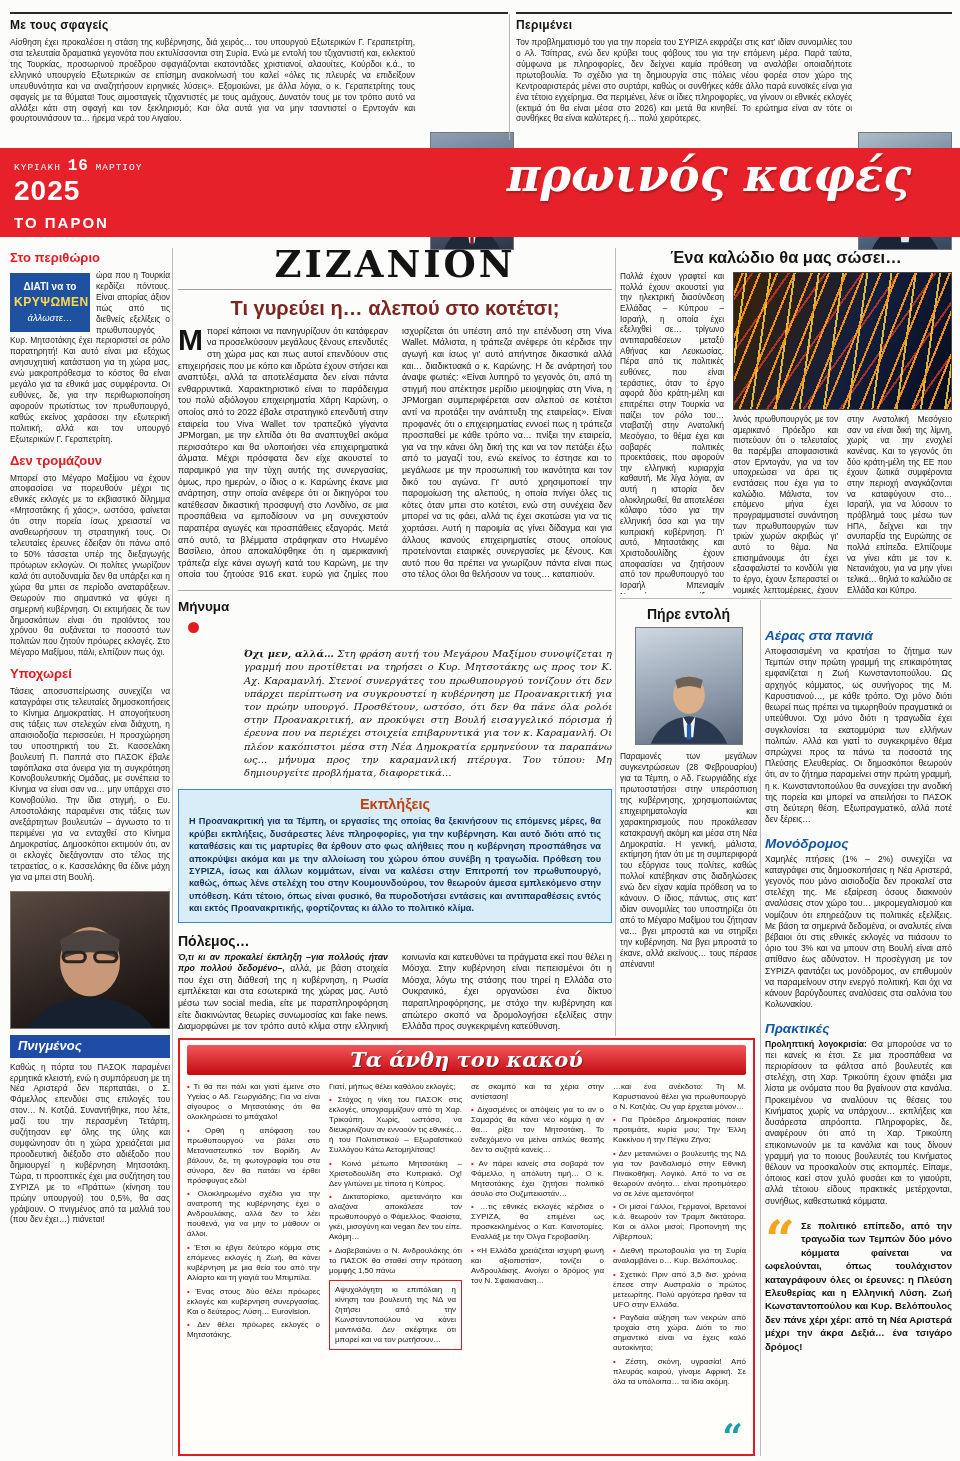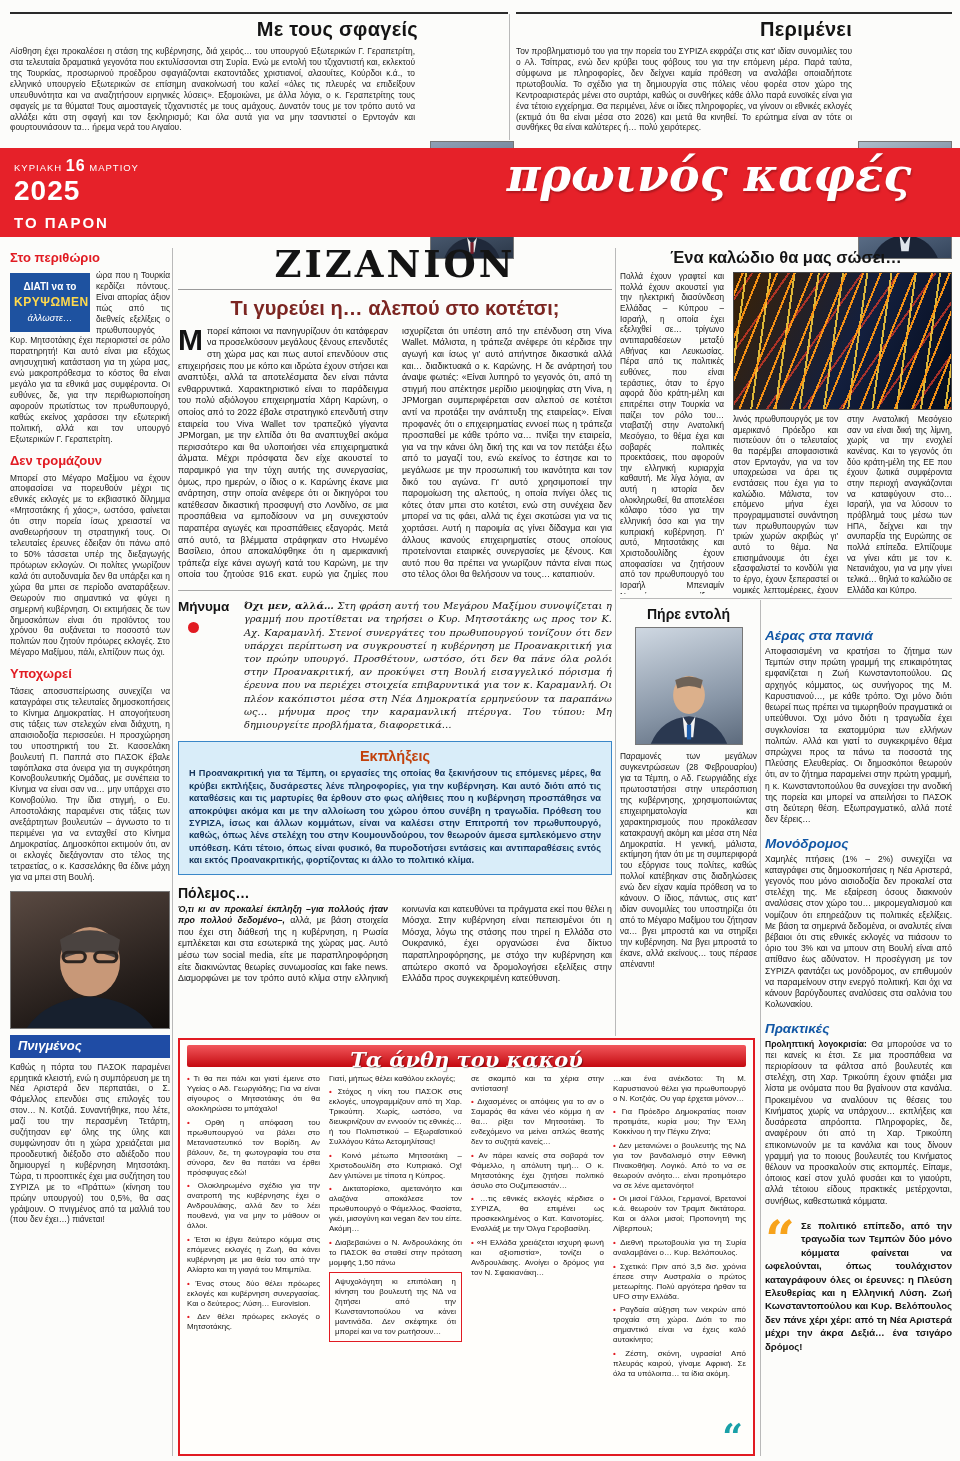--- a/index.html
+++ b/index.html
@@ -4,32 +4,32 @@
 <style>
   * { margin:0; padding:0; box-sizing:border-box; }
   html,body { background:#9a9a9a; }
   .page { position:relative; width:960px; height:1461px; margin:0 auto; background:#fcfcfa;
           font-family:"Liberation Sans",sans-serif; color:#141414; overflow:hidden; }
   .abs { position:absolute; }
   .jt { text-align:justify; }
 
   
   .brief { border-top:2px solid #2a2a2a; padding-top:4px; }
-  .brief-title { font-weight:bold; font-size:20px; text-align:right; letter-spacing:.3px; }
+  .brief-title { font-weight:bold; font-size:12px; text-align:left; letter-spacing:.3px; }
   .brief-body { font-size:8.4px; line-height:1.3; margin-top:5px; color:#1c1c1c; }
   .photo { background:linear-gradient(165deg,#8fa0b5,#46566b 70%,#2b3748); position:relative; overflow:hidden; border:1px solid #777; }
   .photo svg { position:absolute; left:0; bottom:0; width:100%; height:92%; }
   .photo-dark { background:linear-gradient(160deg,#5a4a42,#241d1a 70%,#120e0c); }
   .photo-light { background:linear-gradient(165deg,#cfd8e2,#8795a6 65%,#5d6b7d); }
   .vdiv { background:#b9b9b9; width:1px; }
   .hdiv { background:#b9b9b9; height:1px; }
 
   
   .masthead { background:#e62129; }
-  .mh-day { color:#fff; font-size:9.5px; letter-spacing:1px; }
+  .mh-day { color:#fff; font-size:9.5px; letter-spacing:1px;font-family:Liberation Mono, monospace; }
   .mh-daynum { font-size:16px; font-weight:bold; }
   .mh-year { color:#fff; font-size:28px; font-weight:bold; letter-spacing:1px; line-height:1; margin-top:2px; }
   .mh-paper { color:#fff; font-size:15px; font-weight:bold; letter-spacing:2px; margin-top:9px; }
   .mh-script { color:#fff; font-family:"DejaVu Serif",serif; font-style:italic; font-weight:bold; font-size:46px;
                text-align:center; text-shadow:1px 2px 2px rgba(0,0,0,.25); line-height:1.1; }
   .mh-strip { background:#1f4ca5; color:#fff; font-style:italic; font-size:15px; text-align:right;
               line-height:24px; padding-right:16px; border-top:2px solid #fff; }
 
   
   .body-sm { font-size:8.4px; line-height:1.3; color:#1b1b1b; }
@@ -52,21 +52,21 @@
   .ziz { text-align:center; font-family:"DejaVu Serif",serif; font-weight:bold;
          font-size:37px; letter-spacing:3px; line-height:1.1; }
   .main-headline { border-top:1px solid #9a9a9a; margin-top:4px; padding:7px 0 6px;
                    text-align:center; color:#7c2622; font-weight:bold; font-size:20px; }
   .article-body { columns:2; column-gap:14px; font-size:8.8px; line-height:1.32; text-align:justify; }
   .article-body::first-letter { float:left; font-size:30px; line-height:.82; font-weight:bold; padding:2px 4px 0 0; }
   .minima { display:flex; border-top:1px solid #a8a8a8; margin-top:9px; padding-top:8px; }
   .minima-label { width:66px; font-weight:bold; font-size:13.5px; }
   .red-dot { width:11px; height:11px; border-radius:50%; background:#e11b22; margin:8px 0 0 10px; }
   .minima-text { flex:1; font-family:"DejaVu Serif",serif; font-style:italic; font-size:9.8px;
-                 line-height:1.35; text-align:justify; }
+                 line-height:1.35; text-align:justify;margin-top:48px; }
   .minima-text .lead { font-weight:bold; }
   .ekplixeis { margin-top:10px; background:#d9edf9; border:1px solid #3a87c8; padding:6px 10px 7px; }
   .ekplixeis-title { text-align:center; color:#c2410c; font-weight:bold; font-size:14.5px; margin-bottom:3px; }
   .ekplixeis-body { font-weight:bold; font-size:9.2px; line-height:1.35; text-align:justify; color:#15355c; }
   .polemos { margin-top:10px; }
   .polemos-title { font-weight:bold; font-size:14px; margin-bottom:3px; }
   .polemos-body { columns:2; column-gap:14px; font-size:8.8px; line-height:1.32; text-align:justify; }
   .polemos-body .lead { font-weight:bold; font-style:italic; }
 
   
@@ -96,21 +96,21 @@
   .blue-head:first-child { margin-top:0; }
   .right-body { font-size:8.5px; line-height:1.32; text-align:justify; }
   .right-body .lead { font-weight:bold; }
   .quote-block { margin-top:12px; }
   .qmark { float:left; font-family:"DejaVu Serif",serif; font-weight:bold; font-size:52px; color:#f7a31b;
            line-height:.65; margin:4px 6px 0 0; }
   .qtext { font-weight:bold; font-size:9.6px; line-height:1.4; text-align:justify; }
 
   
   .flowers { border:2.5px solid #e11b22; background:#fffefb; padding:5px 7px 6px; overflow:hidden; }
-  .flowers-banner { height:22px; background:linear-gradient(#f2575b,#c40a10); color:#fff; text-align:center;
+  .flowers-banner { height:30px; background:linear-gradient(#f2575b,#c40a10); color:#fff; text-align:center;
                     font-family:"DejaVu Serif",serif; font-style:italic; font-weight:bold; font-size:21px;
                     line-height:30px; border-radius:2px; text-shadow:1px 1px 1px rgba(0,0,0,.4); }
   .flowers-cols { display:flex; gap:9px; margin-top:7px; height:366px; overflow:hidden; }
   .fcol { flex:1; font-size:7.9px; line-height:1.27; text-align:justify; }
   .fcol-lead { margin-bottom:3px; }
   .flower-item { margin-bottom:3.5px; }
   .flower-bullet { color:#e11b22; font-weight:bold; }
   .fnote { border:1.5px solid #e11b22; padding:4px 5px; margin-top:4px; }
   .teal-quote { position:absolute; right:10px; bottom:0; color:#19a0a8; font-family:"DejaVu Serif",serif;
                 font-weight:bold; font-size:36px; line-height:1; }

